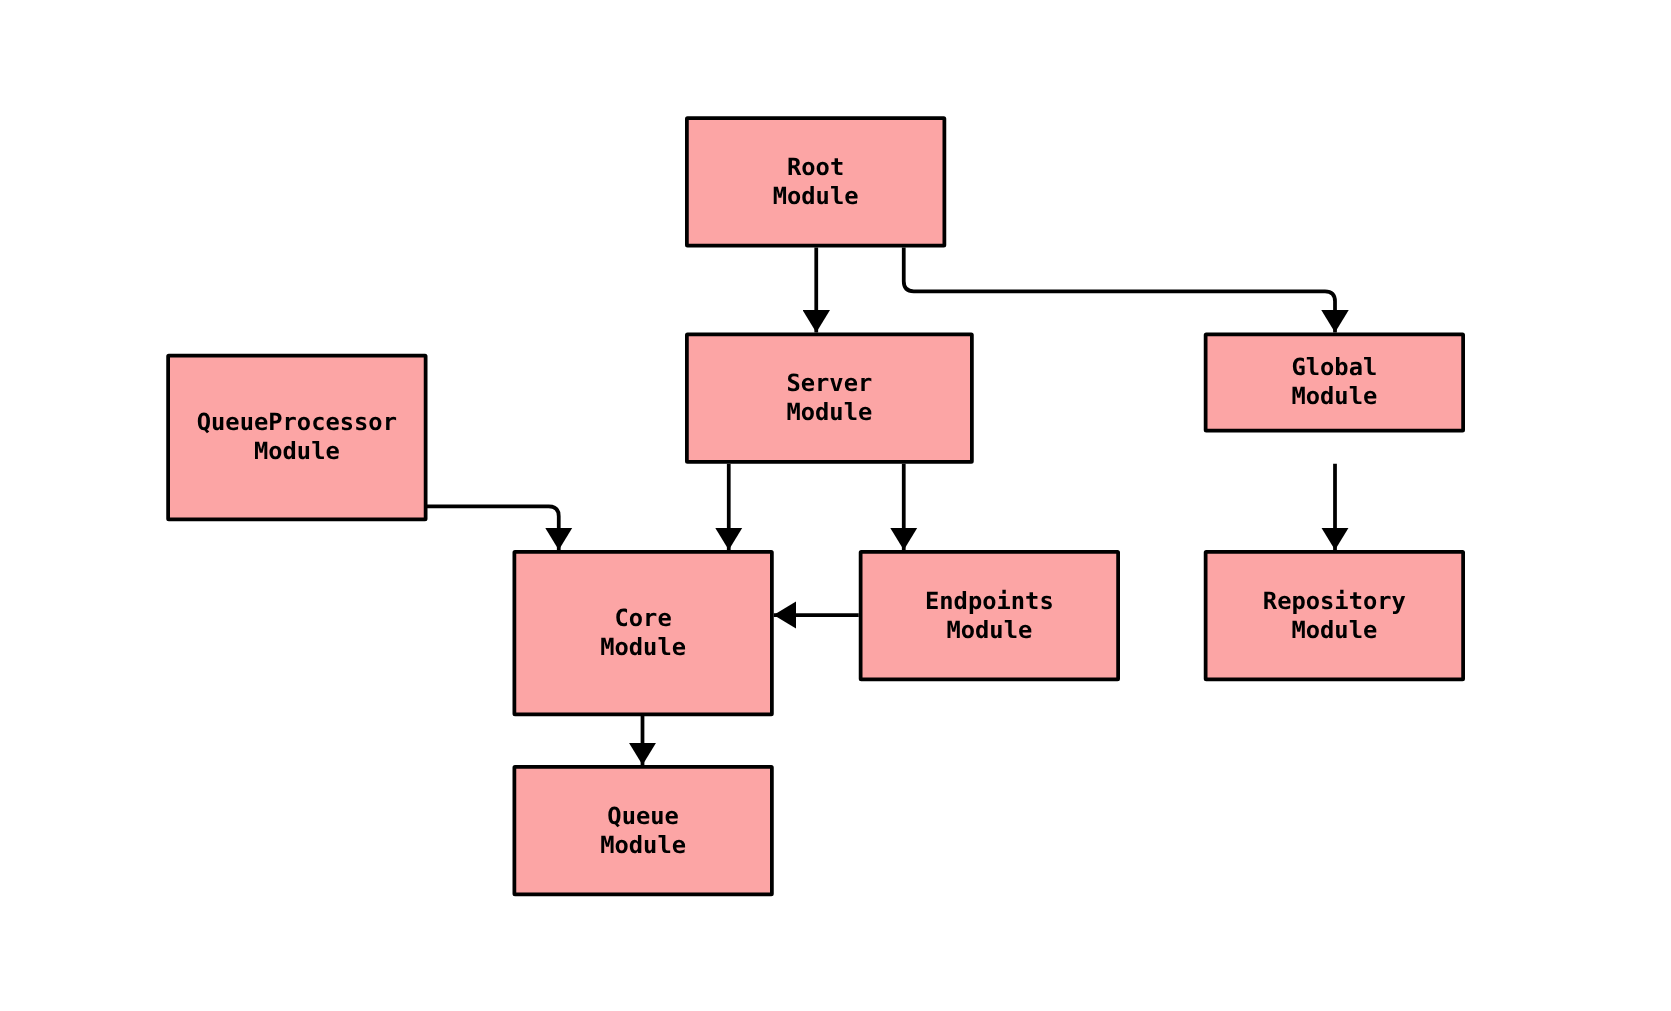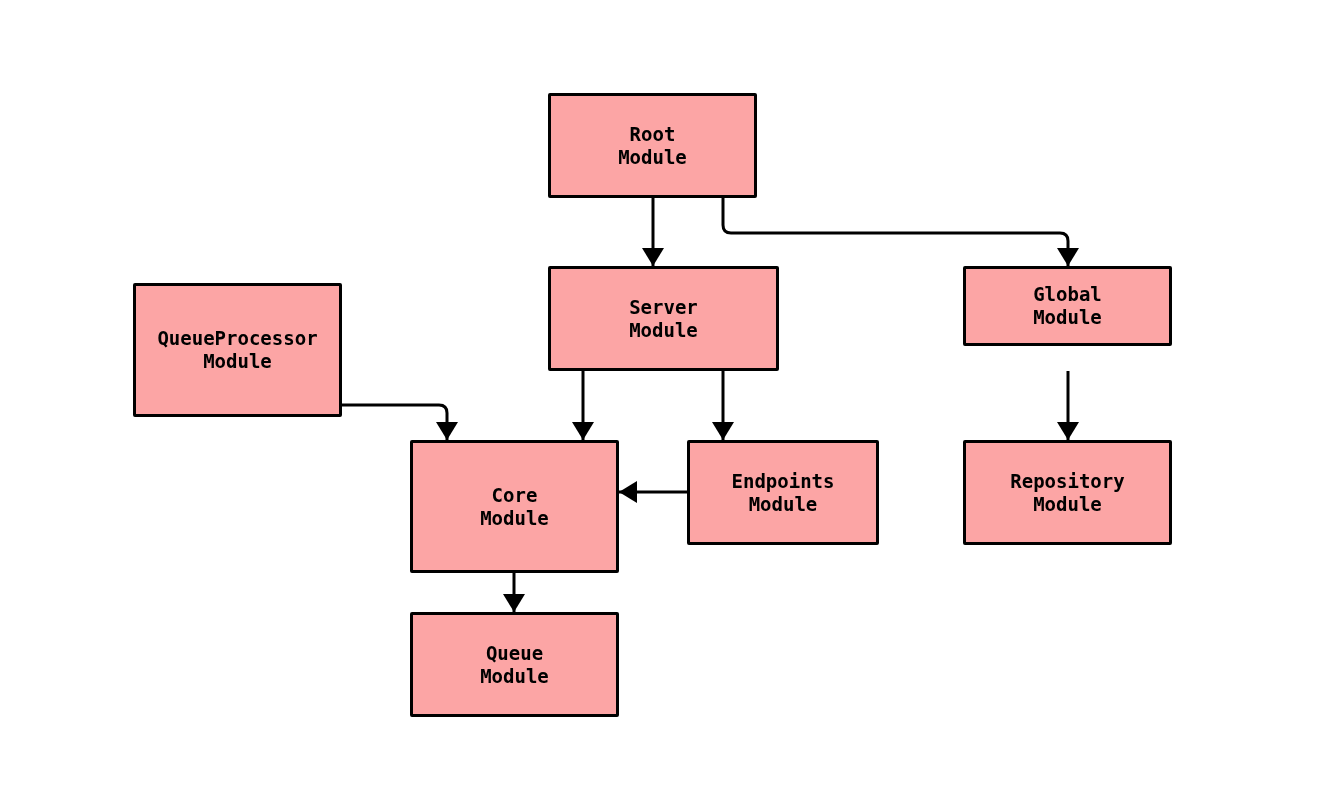--- a/index.html
+++ b/index.html
@@ -84,21 +84,21 @@
 Module</span>
   </div>
   <div class="node" style="left: 963px; top: 266px; width: 209px; height: 80px;">
     <span class="node-label">Global
 Module</span>
   </div>
   <div class="node" style="left: 410px; top: 440px; width: 209px; height: 133px;">
     <span class="node-label">Core
 Module</span>
   </div>
-  <div class="node" style="left: 687px; top: 440px; width: 192px; height: 105px;">
+  <div class="node" style="left: 687px; top: 440px; width: 209px; height: 105px;">
     <span class="node-label">Endpoints
 Module</span>
   </div>
   <div class="node" style="left: 963px; top: 440px; width: 209px; height: 105px;">
     <span class="node-label">Repository
 Module</span>
   </div>
   <div class="node" style="left: 410px; top: 612px; width: 209px; height: 105px; justify-content: center;">
     <span class="node-label">Queue
 Module</span>

